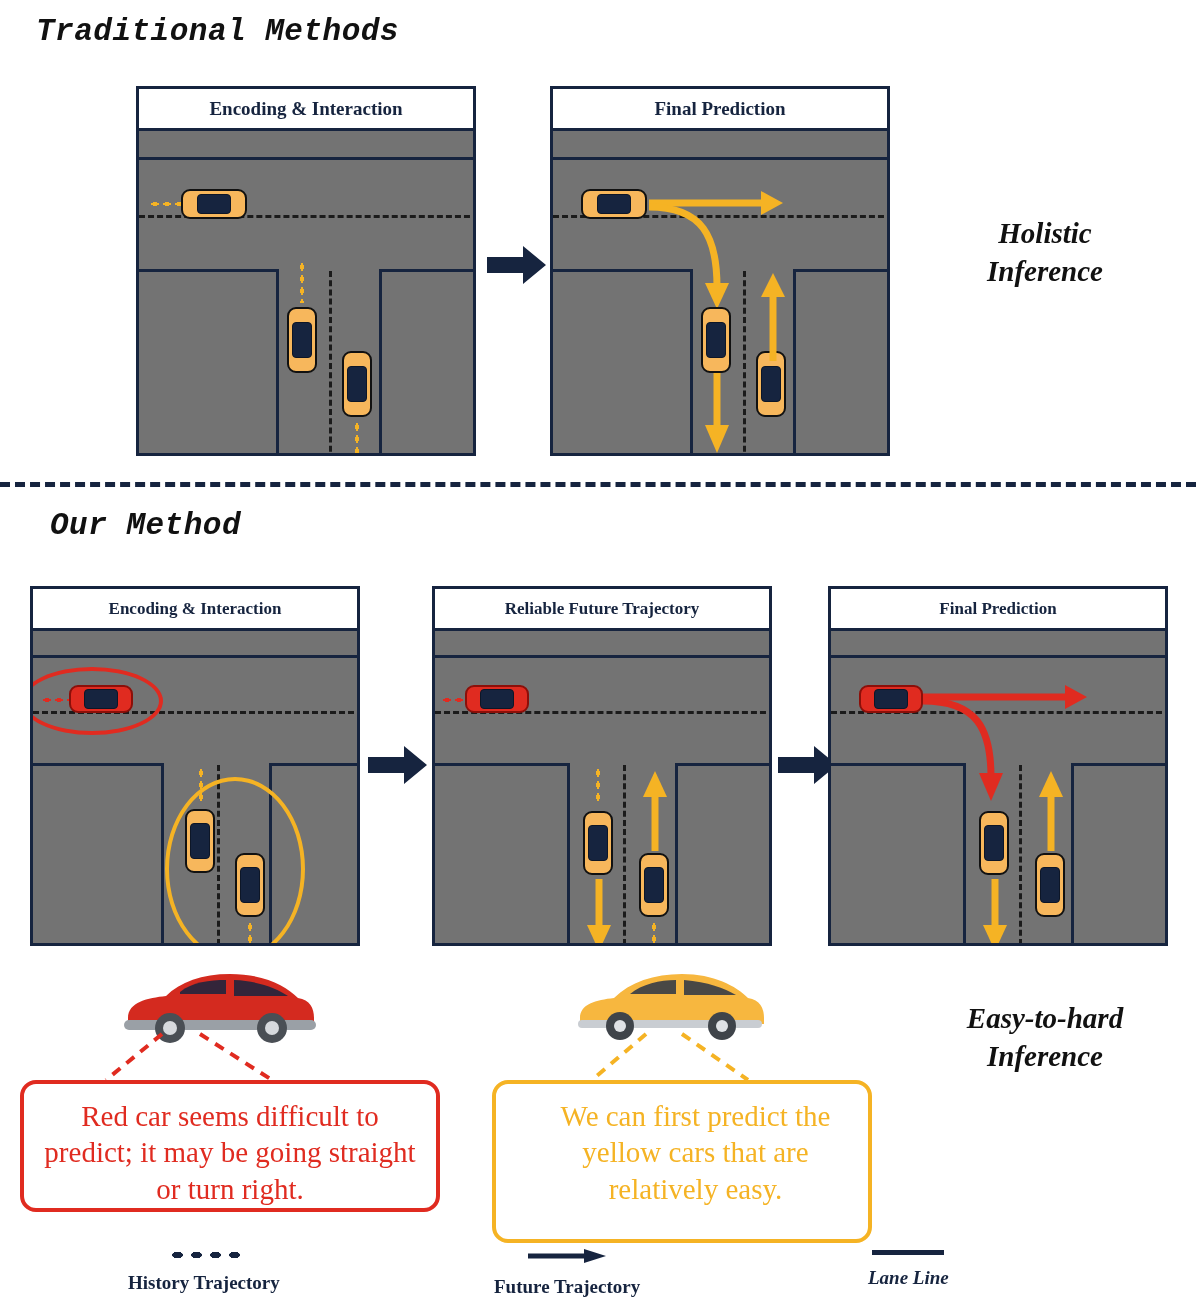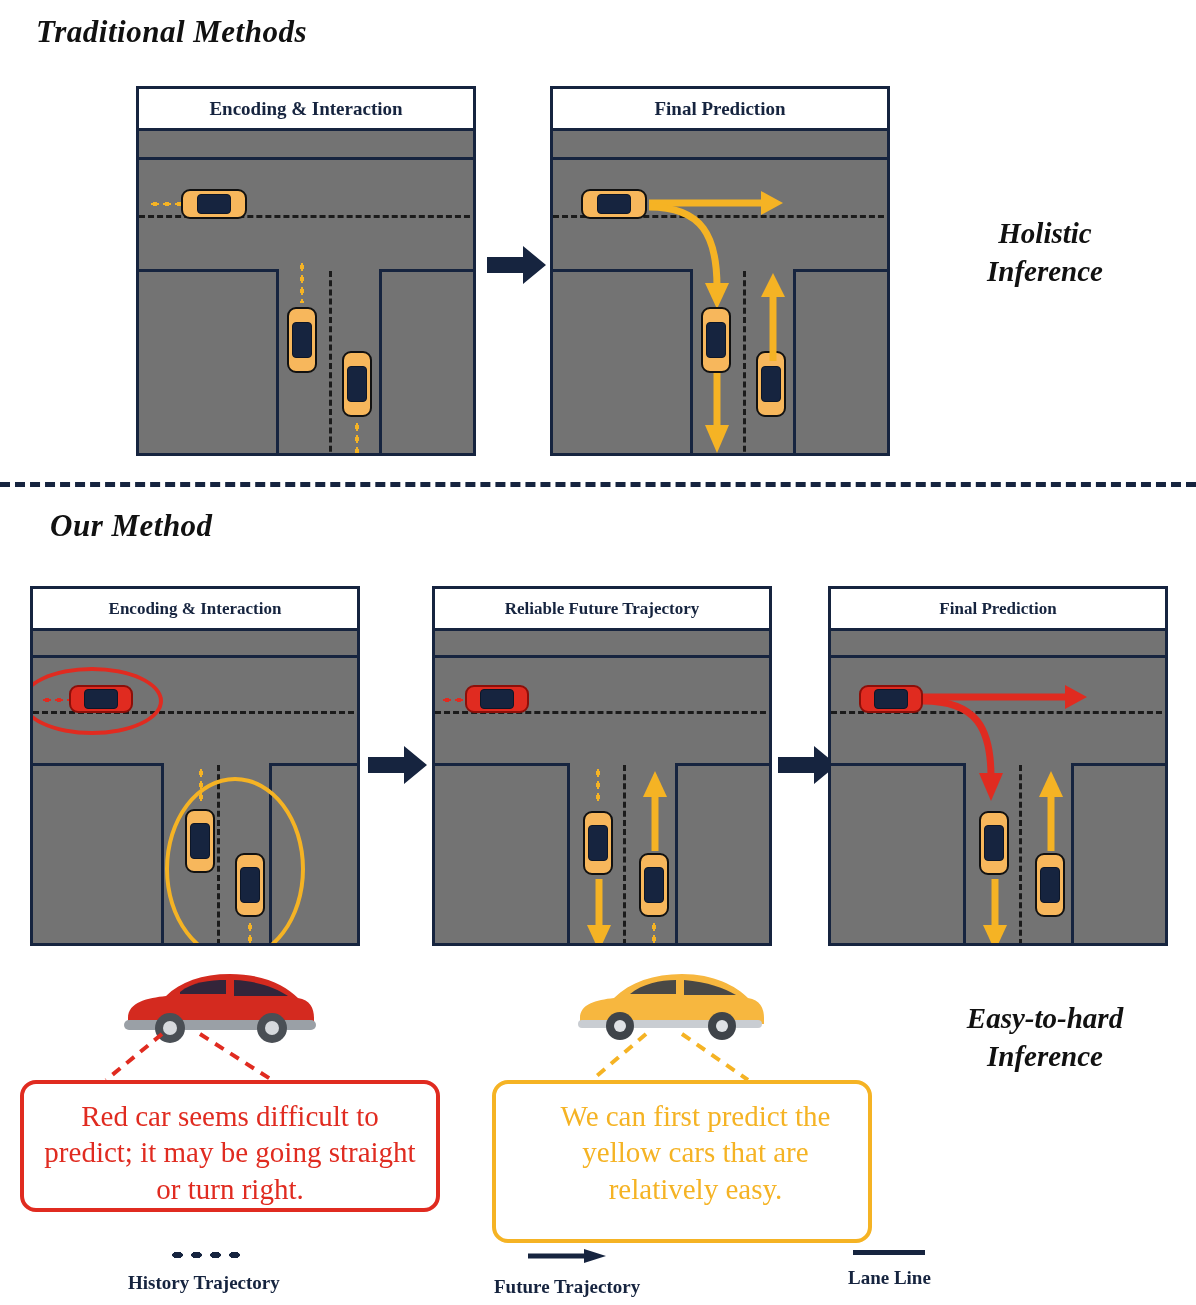--- a/index.html
+++ b/index.html
@@ -11,21 +11,21 @@
     width: 1196px;
     height: 1305px;
     position: relative;
     font-family: "Liberation Serif", serif;
     color: #16243f;
     overflow: hidden;
   }
   .abs { position: absolute; }
 
   .section-title {
-    font-family: Liberation Serif, serif;
+    font-family: Liberation Mono, monospace;
     font-style: italic;
     font-weight: bold;
     font-size: 31px;
     color: #111111;
     letter-spacing: 0.5px;
   }
 
   .panel {
     position: absolute;
     border: 3px solid #16243f;
@@ -440,16 +440,16 @@
 </div>
 
 <div class="legend" style="left:494px; top:1248px;">
   <svg width="78" height="16" viewBox="0 0 78 16">
     <line x1="0" y1="8" x2="58" y2="8" stroke="#16243f" stroke-width="5"></line>
     <path d="M56 1 L78 8 L56 15 Z" fill="#16243f"></path>
   </svg>
   <span class="legend-label">Future Trajectory</span>
 </div>
 
-<div class="legend" style="left:848px; top:1250px;">
+<div class="legend" style="left:868px; top:1250px;font-style:italic;">
   <span style="display:inline-block; width:72px; height:5px; background:#16243f;"></span>
   <span class="legend-label">Lane Line</span>
 </div>
 
 </body></html>

